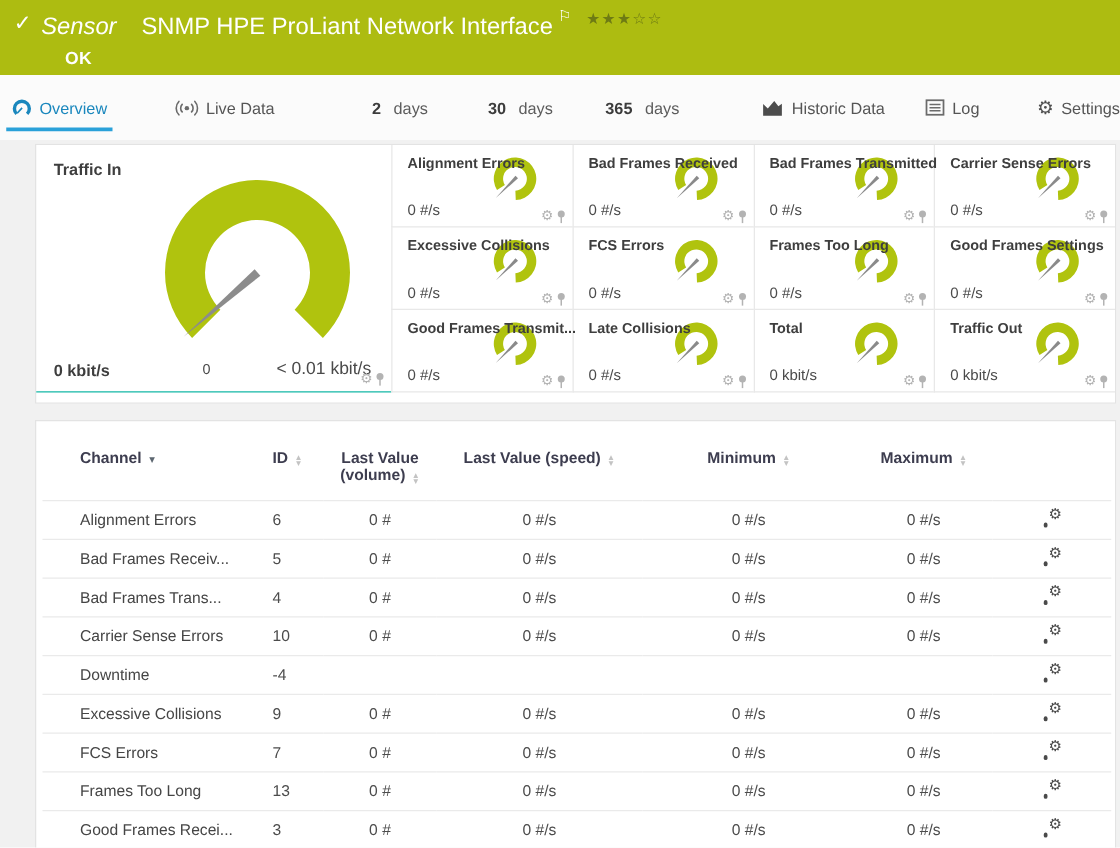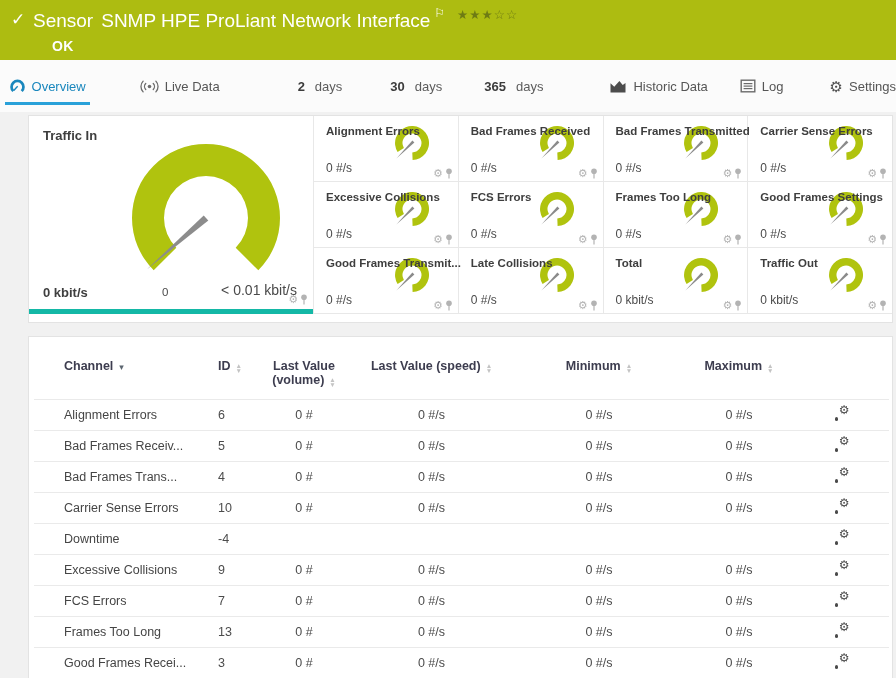--- a/index.html
+++ b/index.html
@@ -5,41 +5,41 @@
   html,body{margin:0;padding:0;}
   body{
     width:896px;height:678px;overflow:hidden;background:#f1f1f1;
     font-family:"Liberation Sans","DejaVu Sans",sans-serif;
     -webkit-font-smoothing:antialiased;
   }
   
   .topbar{height:60px;background:#adbc11;position:relative;color:#fff;}
   .topbar .check{position:absolute;left:11px;top:9px;font-size:17px;font-weight:bold;}
   .topbar .line1{position:absolute;left:33px;top:6px;font-size:19px;white-space:nowrap;}
-  .topbar .kind{margin-right:8px;}
+  .topbar .kind{font-style:italic;margin-right:20px;}
   .topbar .flag{font-size:12px;vertical-align:10px;margin-left:4px;font-weight:normal;}
   .topbar .stars{font-size:12.5px;color:#6e7b14;vertical-align:8px;margin-left:12px;letter-spacing:1px;}
   .topbar .status{position:absolute;left:52px;top:38px;font-size:14px;font-weight:bold;letter-spacing:.3px;}
   
   .tabbar{height:52px;background:#fbfbfb;display:flex;align-items:stretch;padding-left:16px;justify-content:flex-end;}
   .tab{display:flex;align-items:center;gap:6px;font-size:13px;color:#555;position:relative;cursor:pointer;white-space:nowrap;}
   .tab svg{flex:none;}
   .tab.active{color:#1a87bd;}
   .tab.active::after{content:"";position:absolute;left:-4px;right:-4px;bottom:7px;height:3px;background:#2aa1d9;}
   .tab .num{font-weight:bold;color:#3c3c3c;margin-right:4px;}
   .tab .dayword{color:#5c5c5c;}
   .t2{margin-left:54px;} .t3{margin-left:78px;} .t4{margin-left:48px;}
   .t5{margin-left:42px;} .t6{margin-left:66px;} .t7{margin-left:32px;} .t8{margin-left:46px;}
   .gearchar{font-size:15px;color:#4f4f4f;line-height:1;}
   
   .page{padding:3px 0 0 28px;}
   .card{background:#fff;border:1px solid #e3e3e3;width:865px;box-sizing:border-box;}
   
   .gaugecard{display:flex;padding-bottom:8px;margin-bottom:13px;}
-  .maincell{width:284px;flex:none;position:relative;height:198px;box-sizing:border-box;border-bottom:5px solid #14b8a6;}
+  .maincell{width:284px;flex:none;position:relative;height:198px;box-sizing:border-box;border-bottom:1px solid #14b8a6;}
   .maincell .t{position:absolute;left:14px;top:12px;font-size:13px;font-weight:bold;color:#3e3e3e;}
   .maincell .biggauge{position:absolute;left:82px;top:14px;}
   .maincell .v{position:absolute;left:14px;bottom:9px;font-size:13px;font-weight:bold;color:#3e3e3e;}
   .scale0{position:absolute;left:133px;bottom:11px;font-size:11.5px;color:#4a4a4a;}
   .scalemax{position:absolute;right:16px;bottom:11px;font-size:14px;color:#4a4a4a;}
   .minigrid{flex:1;display:grid;grid-template-columns:repeat(4,1fr);grid-auto-rows:66px;}
   .minicell{position:relative;border-left:1px solid #e8e8e8;border-bottom:1px solid #e8e8e8;box-sizing:border-box;overflow:visible;}
   .minicell .t{position:absolute;left:12px;top:9px;font-size:11.5px;font-weight:bold;color:#3e3e3e;white-space:nowrap;z-index:2;}
   .minicell .minigauge{position:absolute;right:22px;top:7px;z-index:1;}
   .minicell .v{position:absolute;left:12px;bottom:6px;font-size:12px;color:#4a4a4a;}

